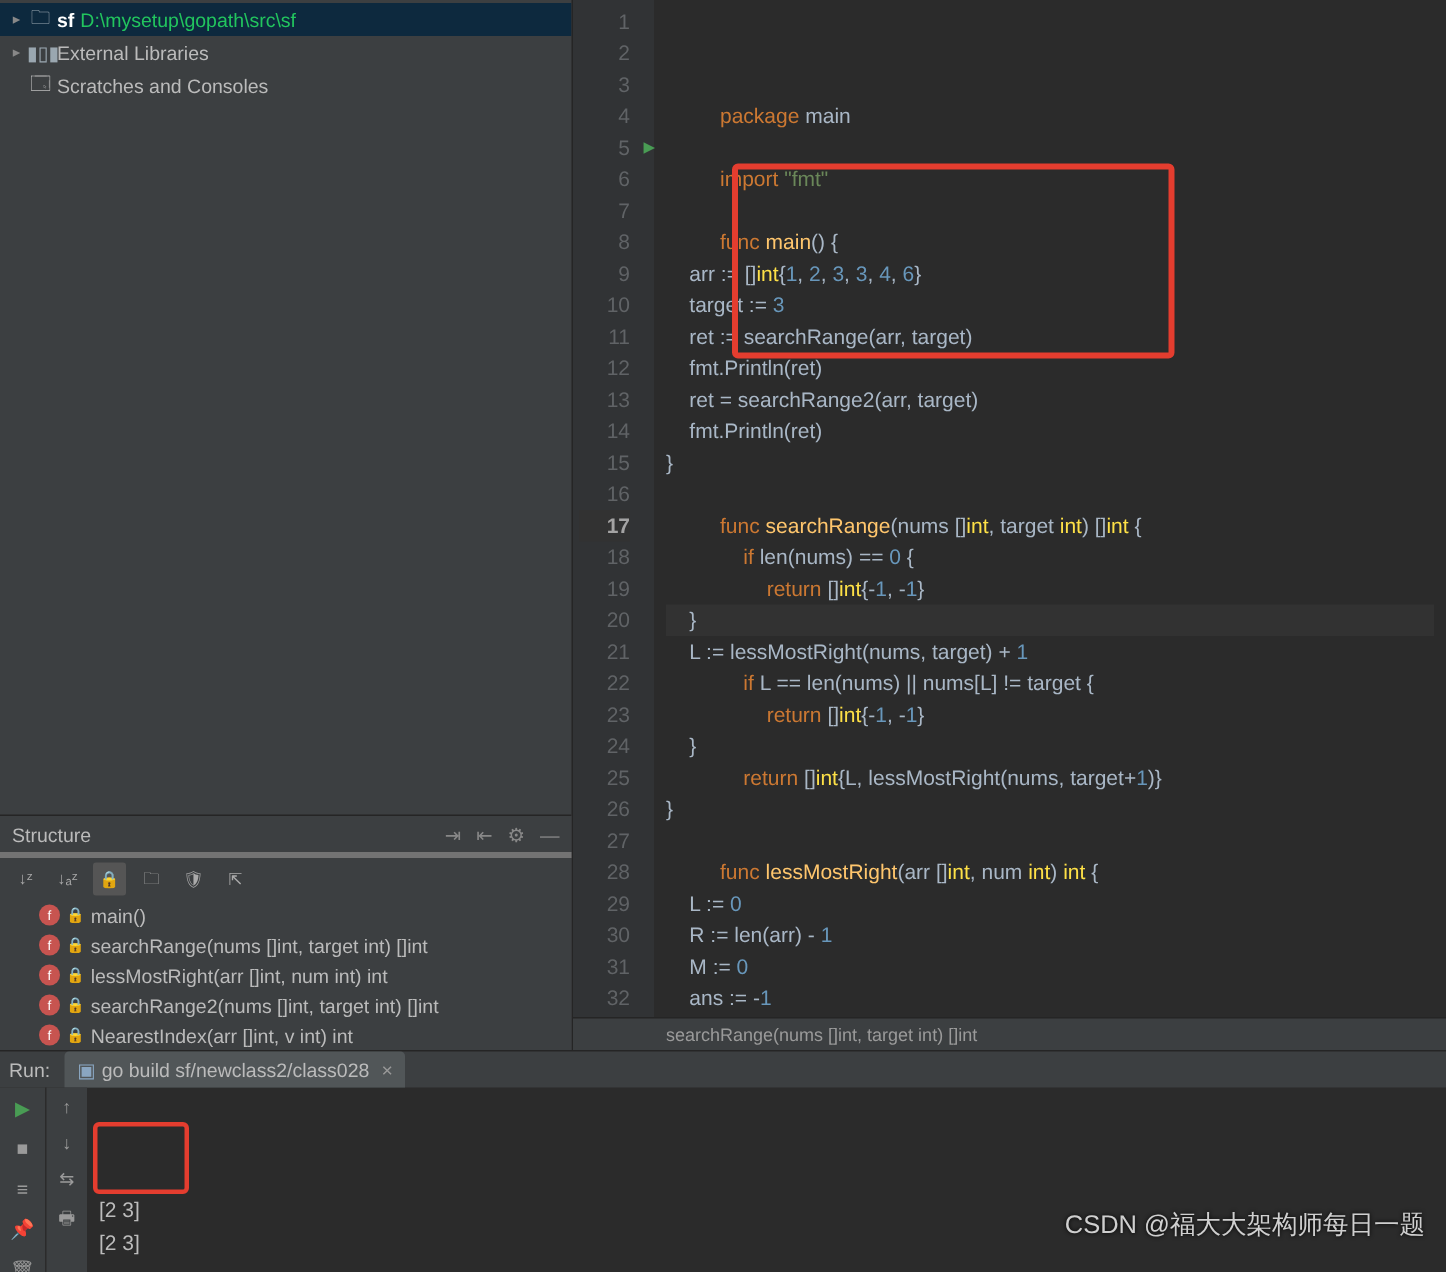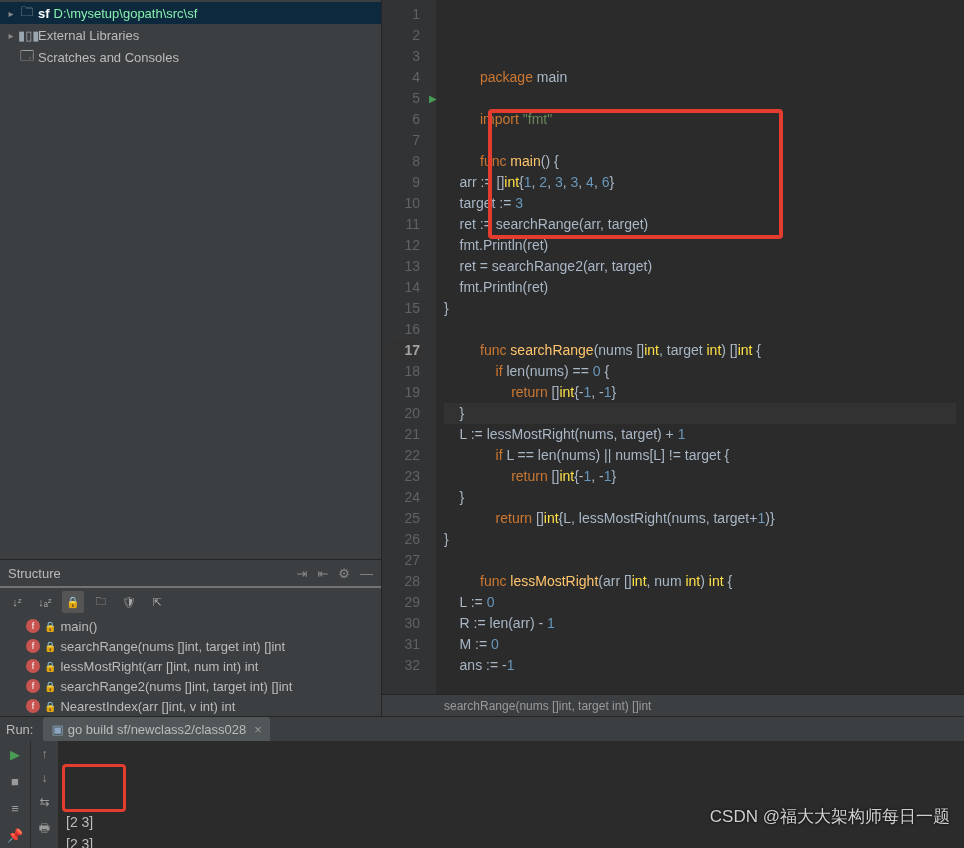--- a/index.html
+++ b/index.html
@@ -7,23 +7,23 @@
 .root { display:flex; flex-direction:column; height:100%; }
 .upper { display:flex; flex:1; min-height:0; }
 .left-col { width:382px; display:flex; flex-direction:column; background:#3c3f41; border-right:1px solid #252525; }
 .project-tree { flex:1; overflow:hidden; padding-top:2px; }
 .tree-item { display:flex; align-items:center; height:22px; padding-left:4px; color:#bbbbbb; cursor:pointer; }
 .tree-item .chev { width:14px; text-align:center; font-size:10px; color:#888; }
 .tree-item .ico { width:18px; text-align:center; margin-right:2px; }
 .tree-item.sel { background:#0d293e; color:#fff; }
 .dir-icon { color:#9aa7b0; }
 .lib-icon { color:#9aa7b0; }
-.path { color:#86efac; margin-left:4px; }
+.path { color:#22c55e; margin-left:4px; }
 .structure { border-top:1px solid #252525; background:#3c3f41; }
-.structure-hdr { display:flex; align-items:center; justify-content:space-between; height:28px; padding:0 8px; color:#bbb; border-bottom:2px solid #737373; }
+.structure-hdr { display:flex; align-items:center; justify-content:space-between; height:28px; padding:0 8px; color:#bbb; border-bottom:4px solid #737373; }
 .structure-hdr .icons { display:flex; gap:10px; color:#888; align-items:center; }
 .structure-hdr .icons span { cursor:pointer; }
 .structure-toolbar { display:flex; align-items:center; height:28px; padding:0 6px; gap:6px; }
 .tbtn { width:22px; height:22px; display:flex; align-items:center; justify-content:center; border-radius:2px; color:#aaa; cursor:pointer; font-size:11px; }
 .tbtn.active { background:#555; color:#fff; }
 .s-list { }
 .s-item { display:flex; align-items:center; height:20px; padding-left:26px; color:#bbb; cursor:pointer; }
 .s-dot { width:14px; height:14px; border-radius:50%; background:#c75450; display:flex; align-items:center; justify-content:center; font-size:9px; color:#fff; margin-right:4px; }
 .s-lock { color:#bd8f55; font-size:10px; margin-right:4px; }
 
@@ -142,21 +142,21 @@
         <div class="code" id="code">
           <div class="hlbox box1"></div>
         <div><span class="kw">package</span> <span class="pkg">main</span></div><div>&nbsp;</div><div><span class="kw">import</span> <span class="str">"fmt"</span></div><div>&nbsp;</div><div><span class="kw">func</span> <span class="fn">main</span>() {</div><div>    arr := []<span class="typ">int</span>{<span class="num">1</span>, <span class="num">2</span>, <span class="num">3</span>, <span class="num">3</span>, <span class="num">4</span>, <span class="num">6</span>}</div><div>    target := <span class="num">3</span></div><div>    ret := <span class="ident">searchRange</span>(arr, target)</div><div>    fmt.<span class="ident">Println</span>(ret)</div><div>    ret = <span class="ident">searchRange2</span>(arr, target)</div><div>    fmt.<span class="ident">Println</span>(ret)</div><div>}</div><div>&nbsp;</div><div><span class="kw">func</span> <span class="fn">searchRange</span>(nums []<span class="typ">int</span>, target <span class="typ">int</span>) []<span class="typ">int</span> {</div><div>    <span class="kw">if</span> <span class="ident">len</span>(nums) == <span class="num">0</span> {</div><div>        <span class="kw">return</span> []<span class="typ">int</span>{-<span class="num">1</span>, -<span class="num">1</span>}</div><div><span class="cur-line">    }</span></div><div>    L := <span class="ident">lessMostRight</span>(nums, target) + <span class="num">1</span></div><div>    <span class="kw">if</span> L == <span class="ident">len</span>(nums) || nums[L] != target {</div><div>        <span class="kw">return</span> []<span class="typ">int</span>{-<span class="num">1</span>, -<span class="num">1</span>}</div><div>    }</div><div>    <span class="kw">return</span> []<span class="typ">int</span>{L, <span class="ident">lessMostRight</span>(nums, target+<span class="num">1</span>)}</div><div>}</div><div>&nbsp;</div><div><span class="kw">func</span> <span class="fn">lessMostRight</span>(arr []<span class="typ">int</span>, num <span class="typ">int</span>) <span class="typ">int</span> {</div><div>    L := <span class="num">0</span></div><div>    R := <span class="ident">len</span>(arr) - <span class="num">1</span></div><div>    M := <span class="num">0</span></div><div>    ans := -<span class="num">1</span></div></div>
       </div>
       <div class="breadcrumb">
         <span>searchRange(nums []int, target int) []int</span>
       </div>
     </div>
   </div>
 
-  <div class="console" style="height:132px">
+  <div class="console" style="height:148px">
     <div class="console-tabs">
       <span class="run-label">Run:</span>
       <div class="ctab">
         <span class="cube">▣</span>
         <span>go build sf/newclass2/class028</span>
         <span class="close">×</span>
       </div>
     </div>
     <div class="console-body">
       <div class="console-gutter">

